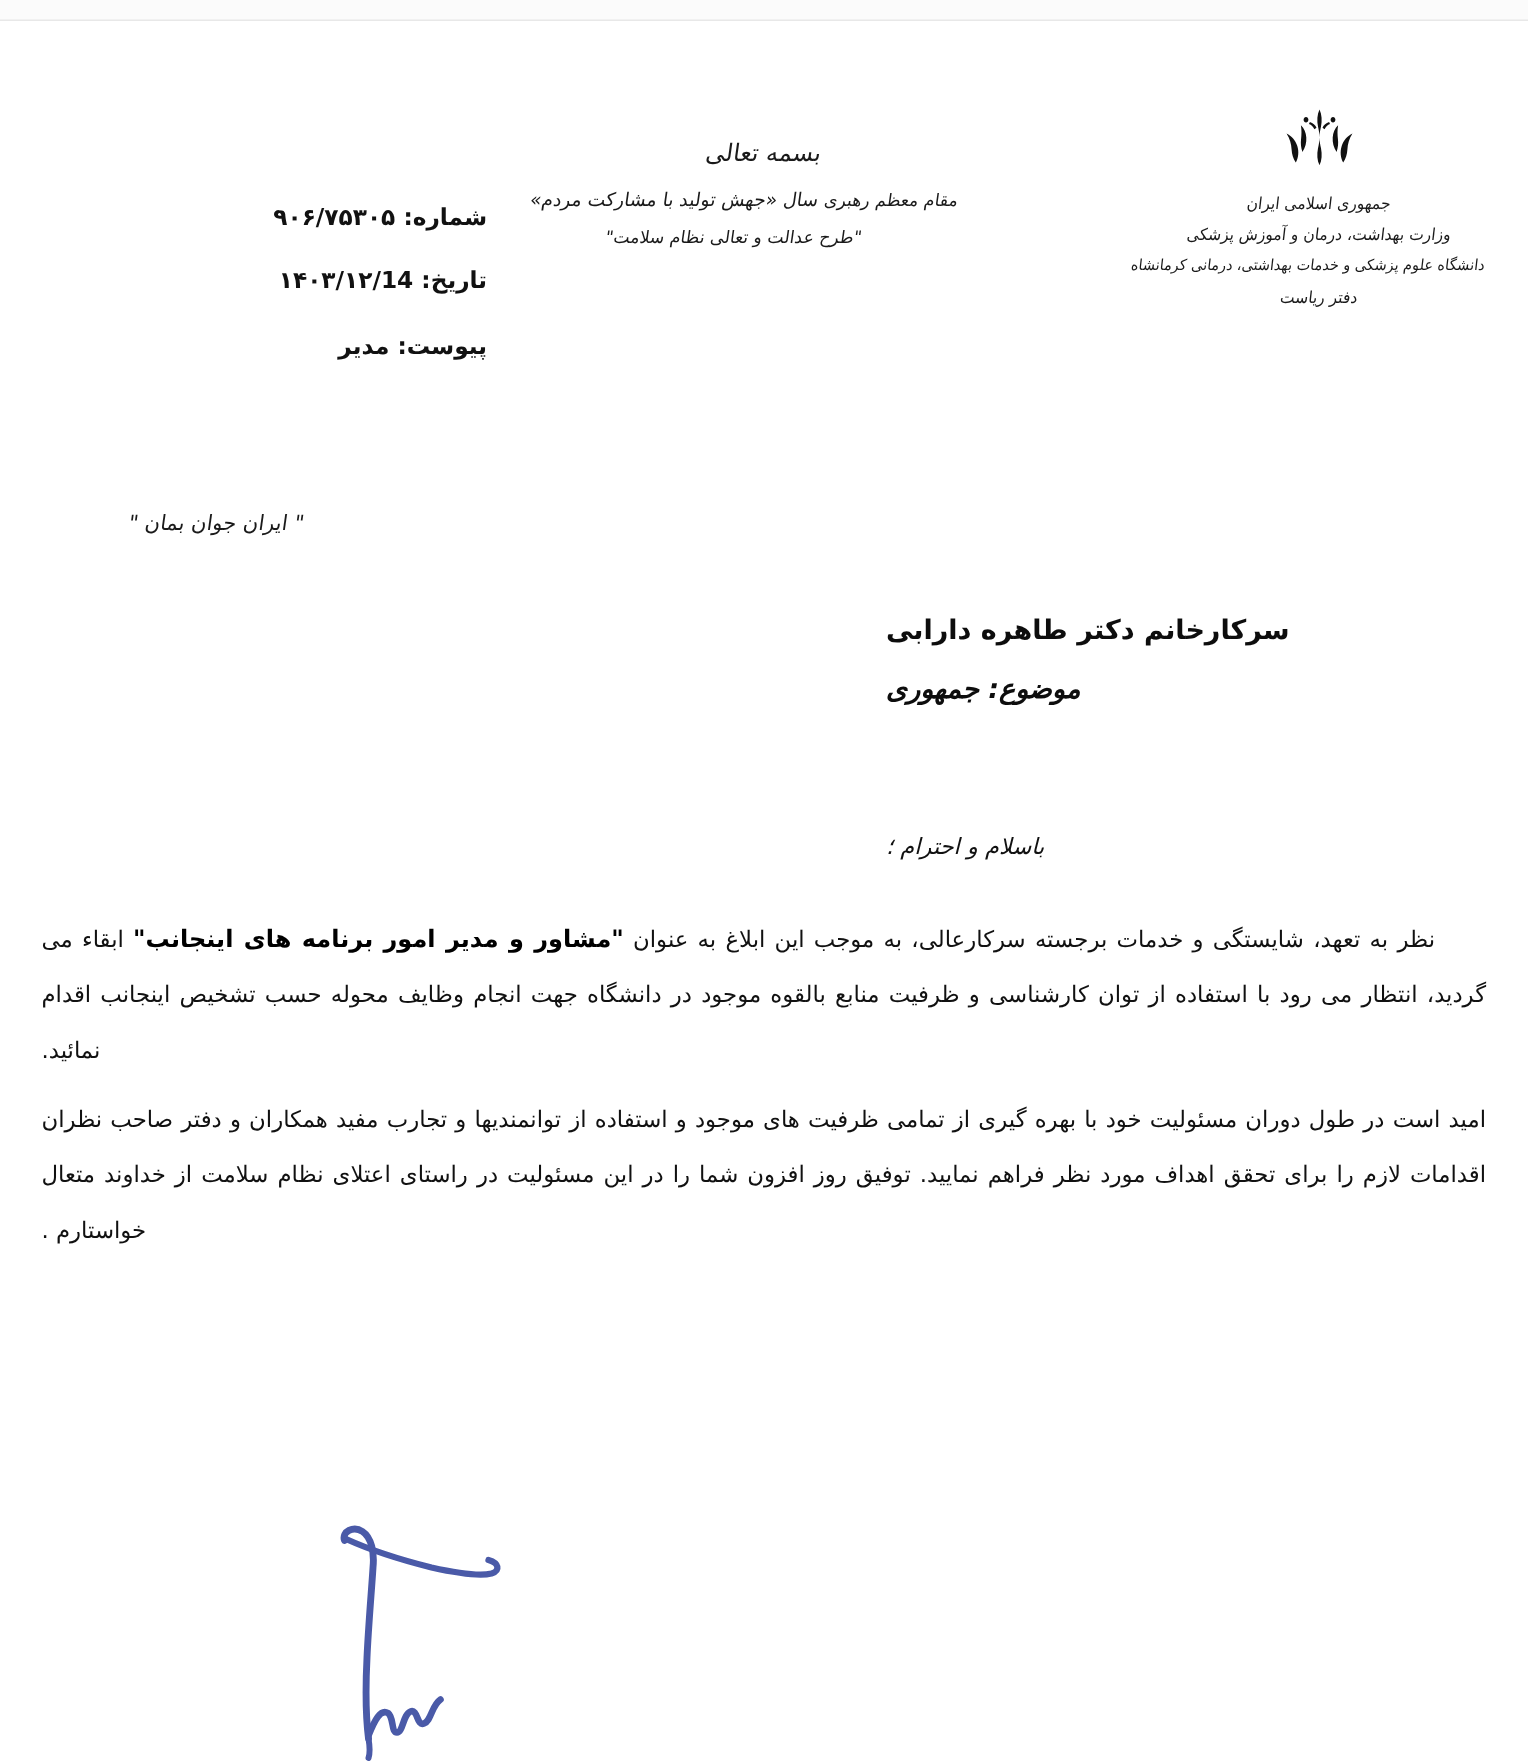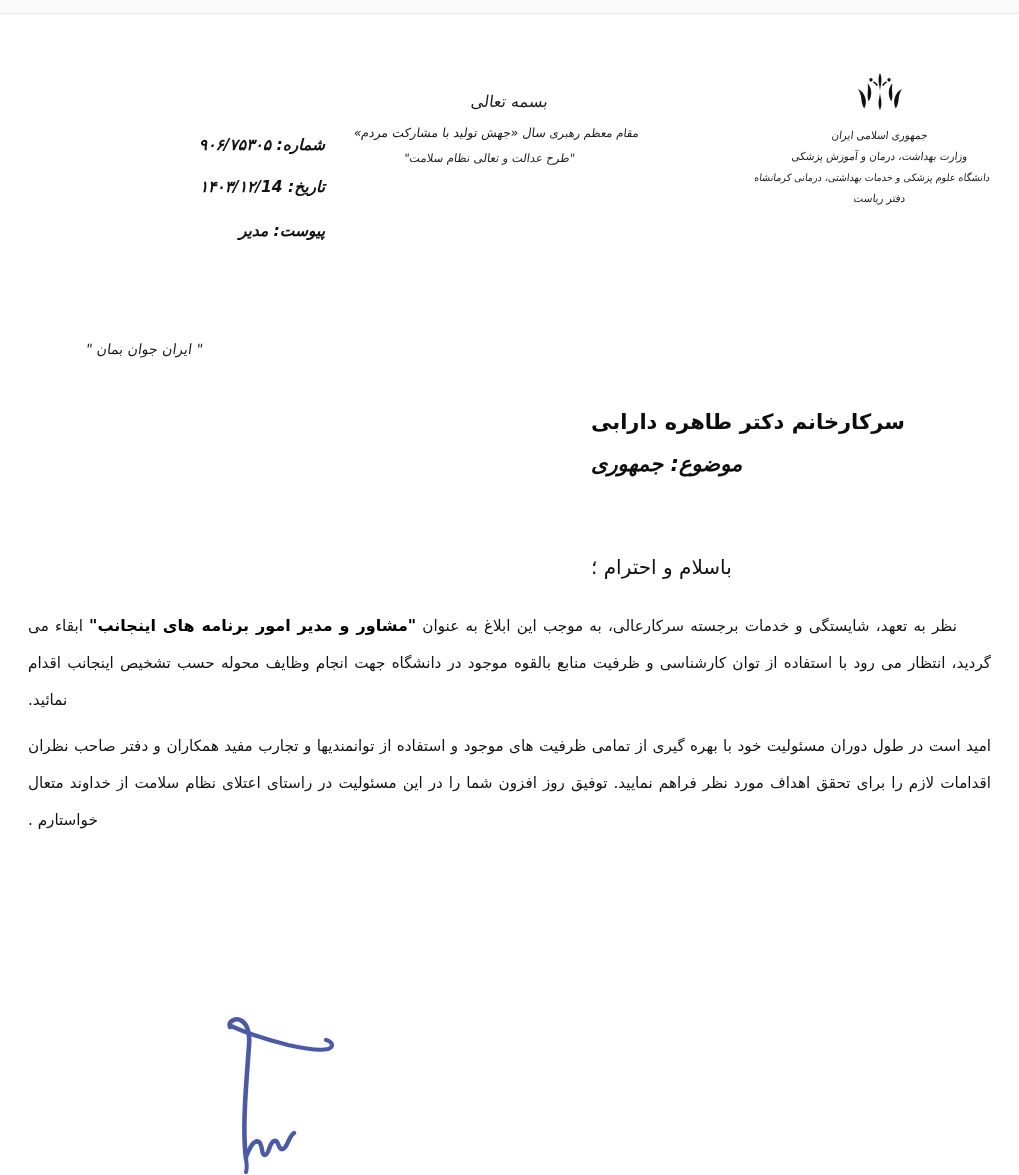--- a/index.html
+++ b/index.html
@@ -95,21 +95,20 @@
     white-space: nowrap;
   }
 
   .meta {
     position: absolute;
     top: 122px;
     left: 75px;
     width: 250px;
     text-align: left;
     direction: rtl;
-    font-style: italic;
   }
   .meta-row {
     font-size: 15.5px;
     font-weight: bold;
     color: #111111;
     margin-bottom: 24px;
     text-align: right;
     letter-spacing: 0.3px;
   }
   .meta-row.attach { margin-top: 26px; }
@@ -127,40 +126,41 @@
   
   .recipient {
     position: absolute;
     top: 398px;
     right: 28px;
     width: 400px;
     text-align: left;
     direction: rtl;
   }
   .recipient-line {
-    font-size: 21px;
+    font-size: 18px;
     font-weight: bold;
     color: #0d0d0d;
     line-height: 1.0;
     margin-bottom: 21px;
     letter-spacing: 0.2px;
   }
   .recipient-line.subject {
     font-style: italic;
   }
 
   .greeting {
     position: absolute;
     top: 541px;
     right: 28px;
     width: 400px;
     text-align: left;
     direction: rtl;
-    font-size: 20px;
-    color: #111111;
+    font-size: 15px;
+    color: #111111;
+    font-style: italic;
   }
 
   
   .body-block {
     position: absolute;
     top: 592px;
     right: 28px;
     left: 28px;
     direction: rtl;
   }

